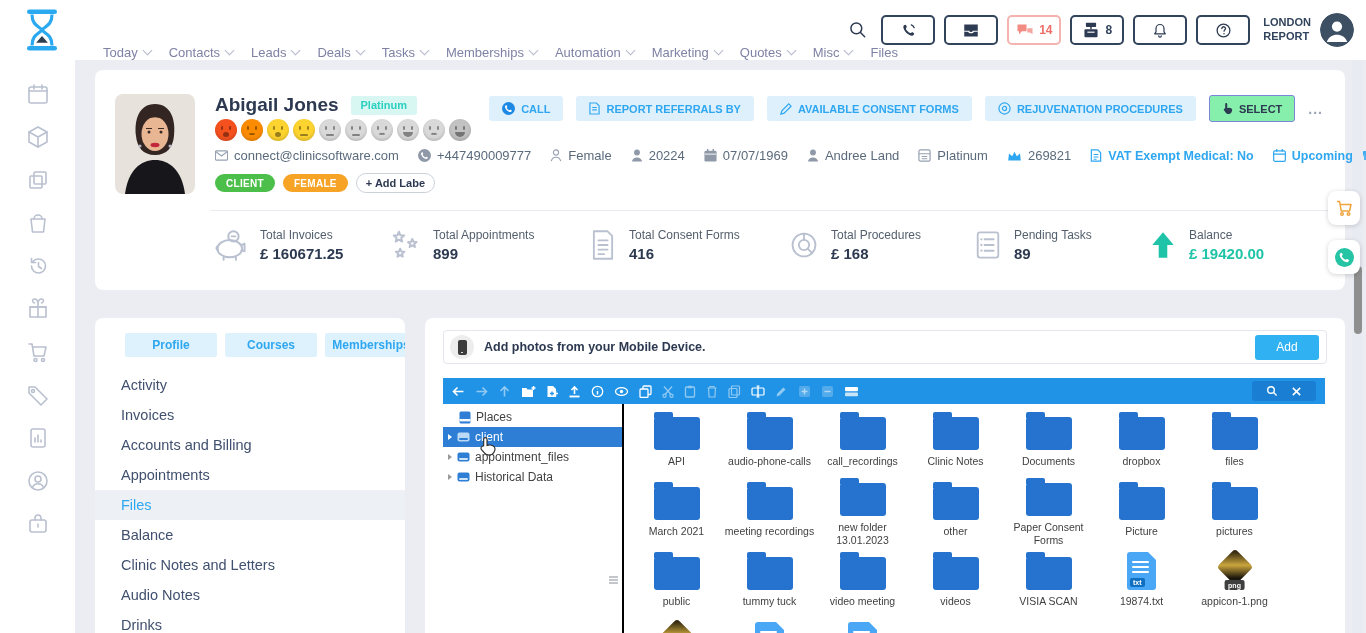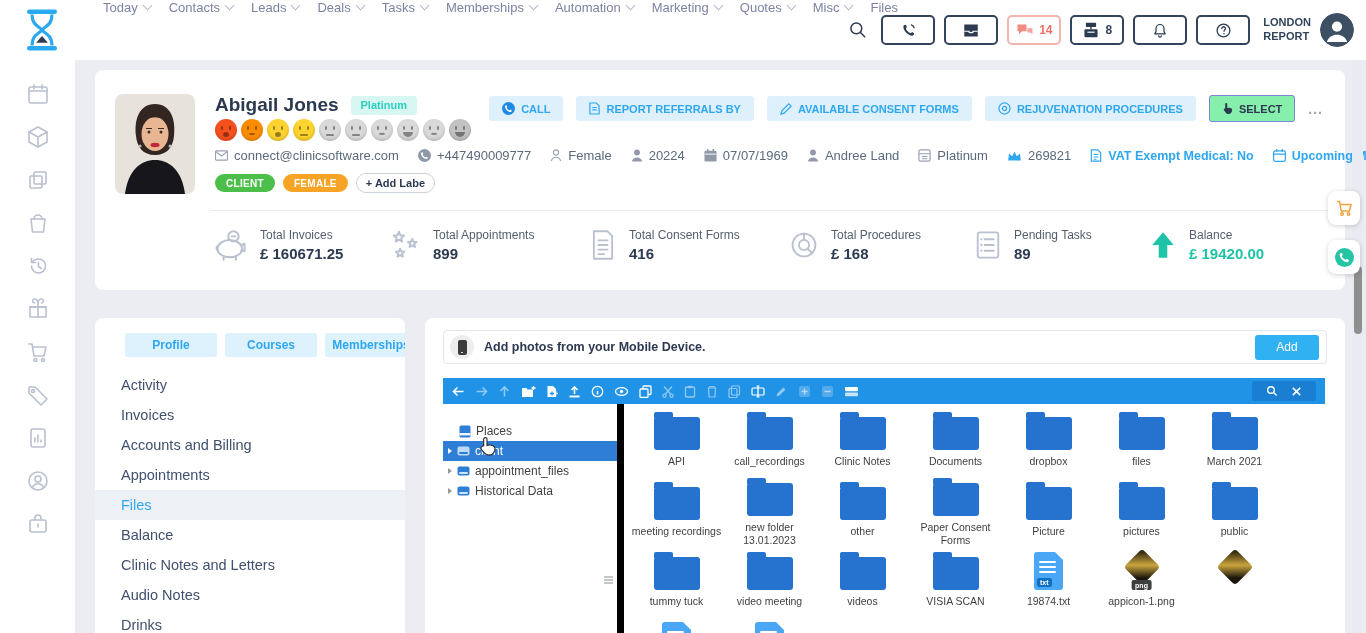--- a/index.html
+++ b/index.html
@@ -5,21 +5,21 @@
   html,body{margin:0;padding:0;}
   body{width:1366px;height:633px;overflow:hidden;background:#ecedf3;
        font-family:"Liberation Sans",sans-serif;position:relative;}
   svg{display:block;}
   .oi{stroke:#b9c0cf;fill:none;stroke-width:1.6;stroke-linecap:round;stroke-linejoin:round;}
   .di{stroke:#2c3a52;fill:none;stroke-width:1.8;stroke-linecap:round;stroke-linejoin:round;}
 
   
   .topbar{position:absolute;left:0;top:0;width:1366px;height:60px;background:#fff;z-index:5;}
   .logo{position:absolute;left:22px;top:8px;}
-  .nav{position:absolute;left:103px;top:0;height:60px;display:flex;align-items:flex-start;gap:18px;}
+  .nav{position:absolute;left:103px;top:0;height:60px;display:flex;align-items:flex-end;gap:18px;}
   .nav-i{display:flex;align-items:center;font-size:13px;color:#7e82a4;cursor:pointer;white-space:nowrap;}
   .chev{display:inline-block;width:6px;height:6px;border-right:1.5px solid #b6b9cc;border-bottom:1.5px solid #b6b9cc;transform:rotate(45deg);margin-left:6px;margin-top:-4px;}
   .hright{position:absolute;right:12px;top:0;height:60px;display:flex;align-items:center;gap:9px;}
   .hbtn{height:26px;min-width:38px;border:2px solid #31445c;border-radius:5px;display:flex;align-items:center;justify-content:center;gap:5px;padding:0 6px;background:#fff;}
   .hbtn.red{border-color:#f5b3b0;}
   .hcount{font-size:12px;font-weight:bold;color:#31445c;}
   .hbtn.red .hcount{color:#ee6e67;}
   .support{font-size:11px;font-weight:bold;color:#31445c;line-height:1.25;text-align:left;margin-left:4px;}
   .avatar{width:34px;height:34px;border-radius:50%;overflow:hidden;}
 
@@ -76,21 +76,21 @@
   .mcirc{width:24px;height:24px;border-radius:50%;background:#ededed;margin:0 10px 0 6px;display:flex;align-items:center;justify-content:center;}
   .phoneglyph{width:9px;height:15px;background:#3c3c3c;border-radius:2px;position:relative;}
   .phoneglyph::after{content:'';position:absolute;bottom:1.5px;left:3.25px;width:2.5px;height:1.5px;background:#ededed;border-radius:1px;}
   .addtext{font-size:12.5px;font-weight:bold;color:#2c3950;}
   .addbtn{margin-left:auto;margin-right:7px;width:64px;height:25px;background:#2fb1f2;color:#fff;font-size:12px;border-radius:3px;display:flex;align-items:center;justify-content:center;cursor:pointer;}
   .fm{position:absolute;left:18px;top:60px;width:882px;height:255px;}
   .fm-toolbar{height:26px;background:#2193e6;display:flex;align-items:center;padding:0 9px;gap:10px;}
   .ti{cursor:pointer;} .o5{opacity:.5;} .o6{opacity:.65;}
   .fm-search{margin-left:auto;width:64px;height:20px;background:#1a7ed2;border-radius:3px;display:flex;align-items:center;justify-content:space-evenly;}
   .fm-body{display:flex;height:229px;background:#fff;}
-  .fm-tree{width:181px;border-right:7px solid #000000;padding-top:17px;position:relative;box-sizing:border-box;}
+  .fm-tree{width:181px;border-right:2px solid #000000;padding-top:3px;position:relative;box-sizing:border-box;}
   .trow{height:20px;display:flex;align-items:center;gap:5px;font-size:12px;color:#424242;cursor:pointer;padding-left:16px;}
   .trow.haschild{padding-left:5px;}
   .trow.sel{background:#2e7ed5;color:#fff;}
   .caret{width:0;height:0;border-left:4px solid #9a9a9a;border-top:3.5px solid transparent;border-bottom:3.5px solid transparent;}
   .sel .caret{border-left-color:#fff;}
   .handle{position:absolute;right:4px;top:172px;width:9px;height:2px;background:#c3c6cb;box-shadow:0 3px #c3c6cb,0 6px #c3c6cb;}
   .fm-grid{flex:1;display:grid;grid-template-columns:repeat(7,93px);grid-auto-rows:70px;padding:4px 0 0 6px;align-content:start;}
   .cell{display:flex;flex-direction:column;align-items:center;cursor:pointer;}
   .ficon{height:42px;display:flex;align-items:flex-end;justify-content:center;}
   .fold{width:46px;height:33px;background:#2573cf;border-radius:3px;position:relative;}
@@ -702,20 +702,26 @@
         <div class="cell">
             <div class="ficon">
               <div class="fold"></div>
             </div>
             <div class="lbl">API</div>
           </div>
         <div class="cell">
             <div class="ficon">
               <div class="fold"></div>
             </div>
+            <div class="lbl">audio-phone-calls</div>
+          </div>
+        <div class="cell">
+            <div class="ficon">
+              <div class="fold"></div>
+            </div>
             <div class="lbl">call_recordings</div>
           </div>
         <div class="cell">
             <div class="ficon">
               <div class="fold"></div>
             </div>
             <div class="lbl">Clinic Notes</div>
           </div>
         <div class="cell">
             <div class="ficon">

